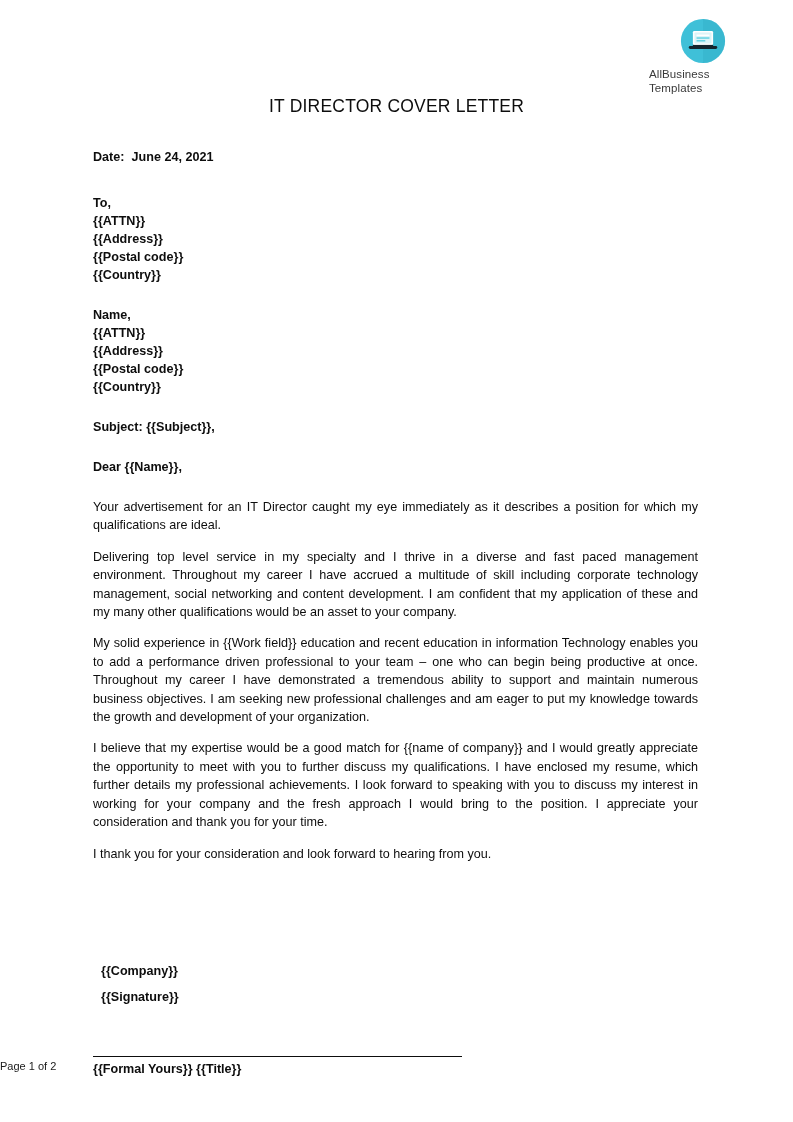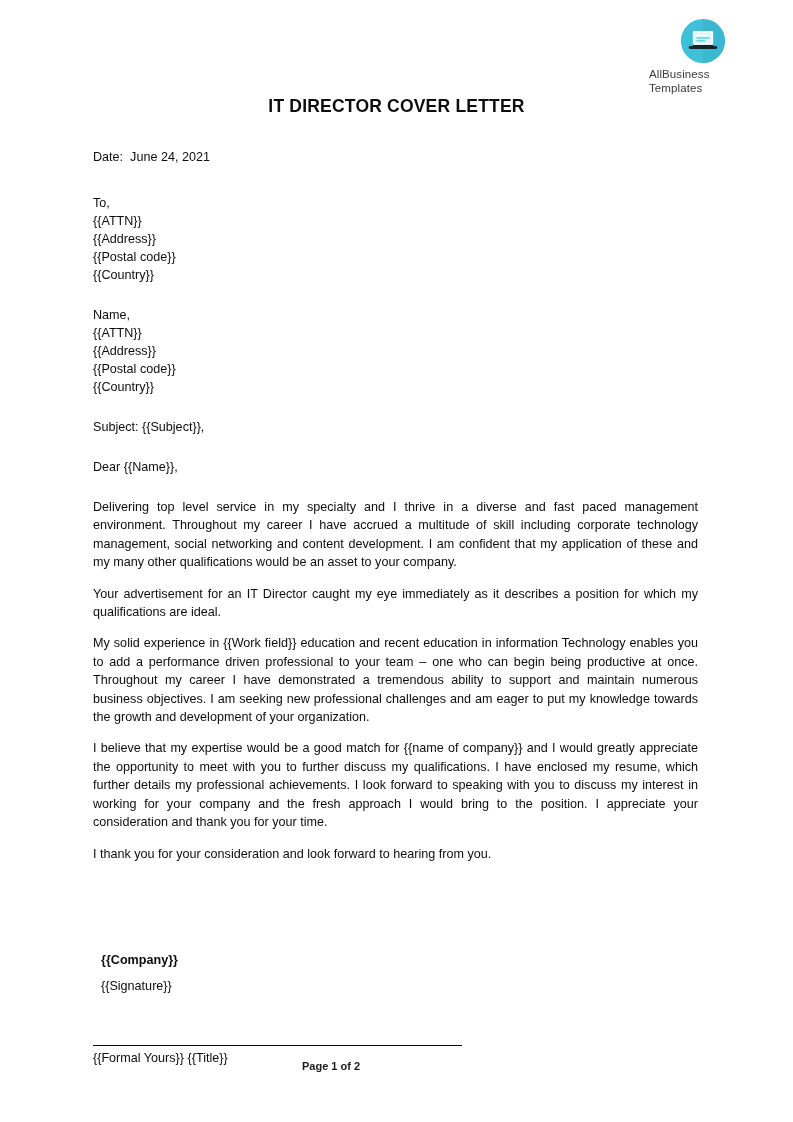--- a/index.html
+++ b/index.html
@@ -39,47 +39,47 @@
   }
 
   
   .doc-title {
     position: absolute;
     top: 96px;
     left: 0;
     width: 793px;
     text-align: center;
     font-size: 17.5px;
-    font-weight: bold;
+    font-weight: normal;
     letter-spacing: 0.2px;
     color: #0d0d0d;
   }
 
   
   .letter {
     position: absolute;
     left: 93px;
     top: 148px;
     width: 605px;
     font-size: 12.6px;
     line-height: 18px;
   }
 
   .line-block { margin: 0; }
-  .line { margin: 0; white-space: pre; }
+  .line { margin: 0; white-space: pre; font-weight: bold; }
   .gap-md  { height: 22px; }
   .gap-lg  { height: 28px; }
 
   .para {
     margin: 0 0 13px 0;
     text-align: justify;
     text-justify: inter-word;
     line-height: 18.4px;
   }
-  .para.last { margin-bottom: 0; }
+  .para.last { margin-bottom: 11px; }
 
   .sign-company {
     font-weight: bold;
     margin: 8px;
   }
   .sign-signature { margin: 8px; }
 
   .rule {
     width: 369px;
     height: 0;
@@ -87,24 +87,22 @@
     border-top: 1.2px solid #0d0d0d;
     margin: 0;
   }
 
   
   .footer {
     position: absolute;
     top: 1060px;
     left: 0;
     width: 662px;
-    text-align: center;
     font-size: 11px;
     color: #1a1a1a;
-    font-weight: bold;
   }
 </style>
 </head>
 <body>
 
 <div class="logo-block">
   <svg class="logo-mark" viewBox="0 0 100 100">
     <circle cx="50" cy="50" r="48" fill="#3fc0d8"></circle>
     <path d="M50 2 A48 48 0 0 1 98 50 A48 48 0 0 1 50 98 Z" fill="#2fa8c2" opacity="0.35"></path>
 
@@ -153,22 +151,22 @@
   <div class="gap-md"></div>
 
   <div class="line">Subject: {{Subject}},</div>
 
   <div class="gap-md"></div>
 
   <div class="line">Dear {{Name}},</div>
 
   <div class="gap-md"></div>
 
+  <p class="para">Your advertisement for an IT Director caught my eye immediately as it describes a position for which my qualifications are ideal.</p>
   <p class="para">Delivering top level service in my specialty and I thrive in a diverse and fast paced management environment. Throughout my career I have accrued a multitude of skill including corporate technology management, social networking and content development. I am confident that my application of these and my many other qualifications would be an asset to your company.</p>
-  <p class="para">Your advertisement for an IT Director caught my eye immediately as it describes a position for which my qualifications are ideal.</p>
   <p class="para">My solid experience in {{Work field}} education and recent education in information Technology enables you to add a performance driven professional to your team – one who can begin being productive at once. Throughout my career I have demonstrated a tremendous ability to support and maintain numerous business objectives. I am seeking new professional challenges and am eager to put my knowledge towards the growth and development of your organization.</p>
   <p class="para">I believe that my expertise would be a good match for {{name of company}} and I would greatly appreciate the opportunity to meet with you to further discuss my qualifications. I have enclosed my resume, which further details my professional achievements. I look forward to speaking with you to discuss my interest in working for your company and the fresh approach I would bring to the position. I appreciate your consideration and thank you for your time.</p>
   <p class="para last">I thank you for your consideration and look forward to hearing from you.</p>
 
   <div class="gap-md"></div>
 
 
   <div style="height:58px"></div>
 
   <div class="line sign-company">{{Company}}</div>

